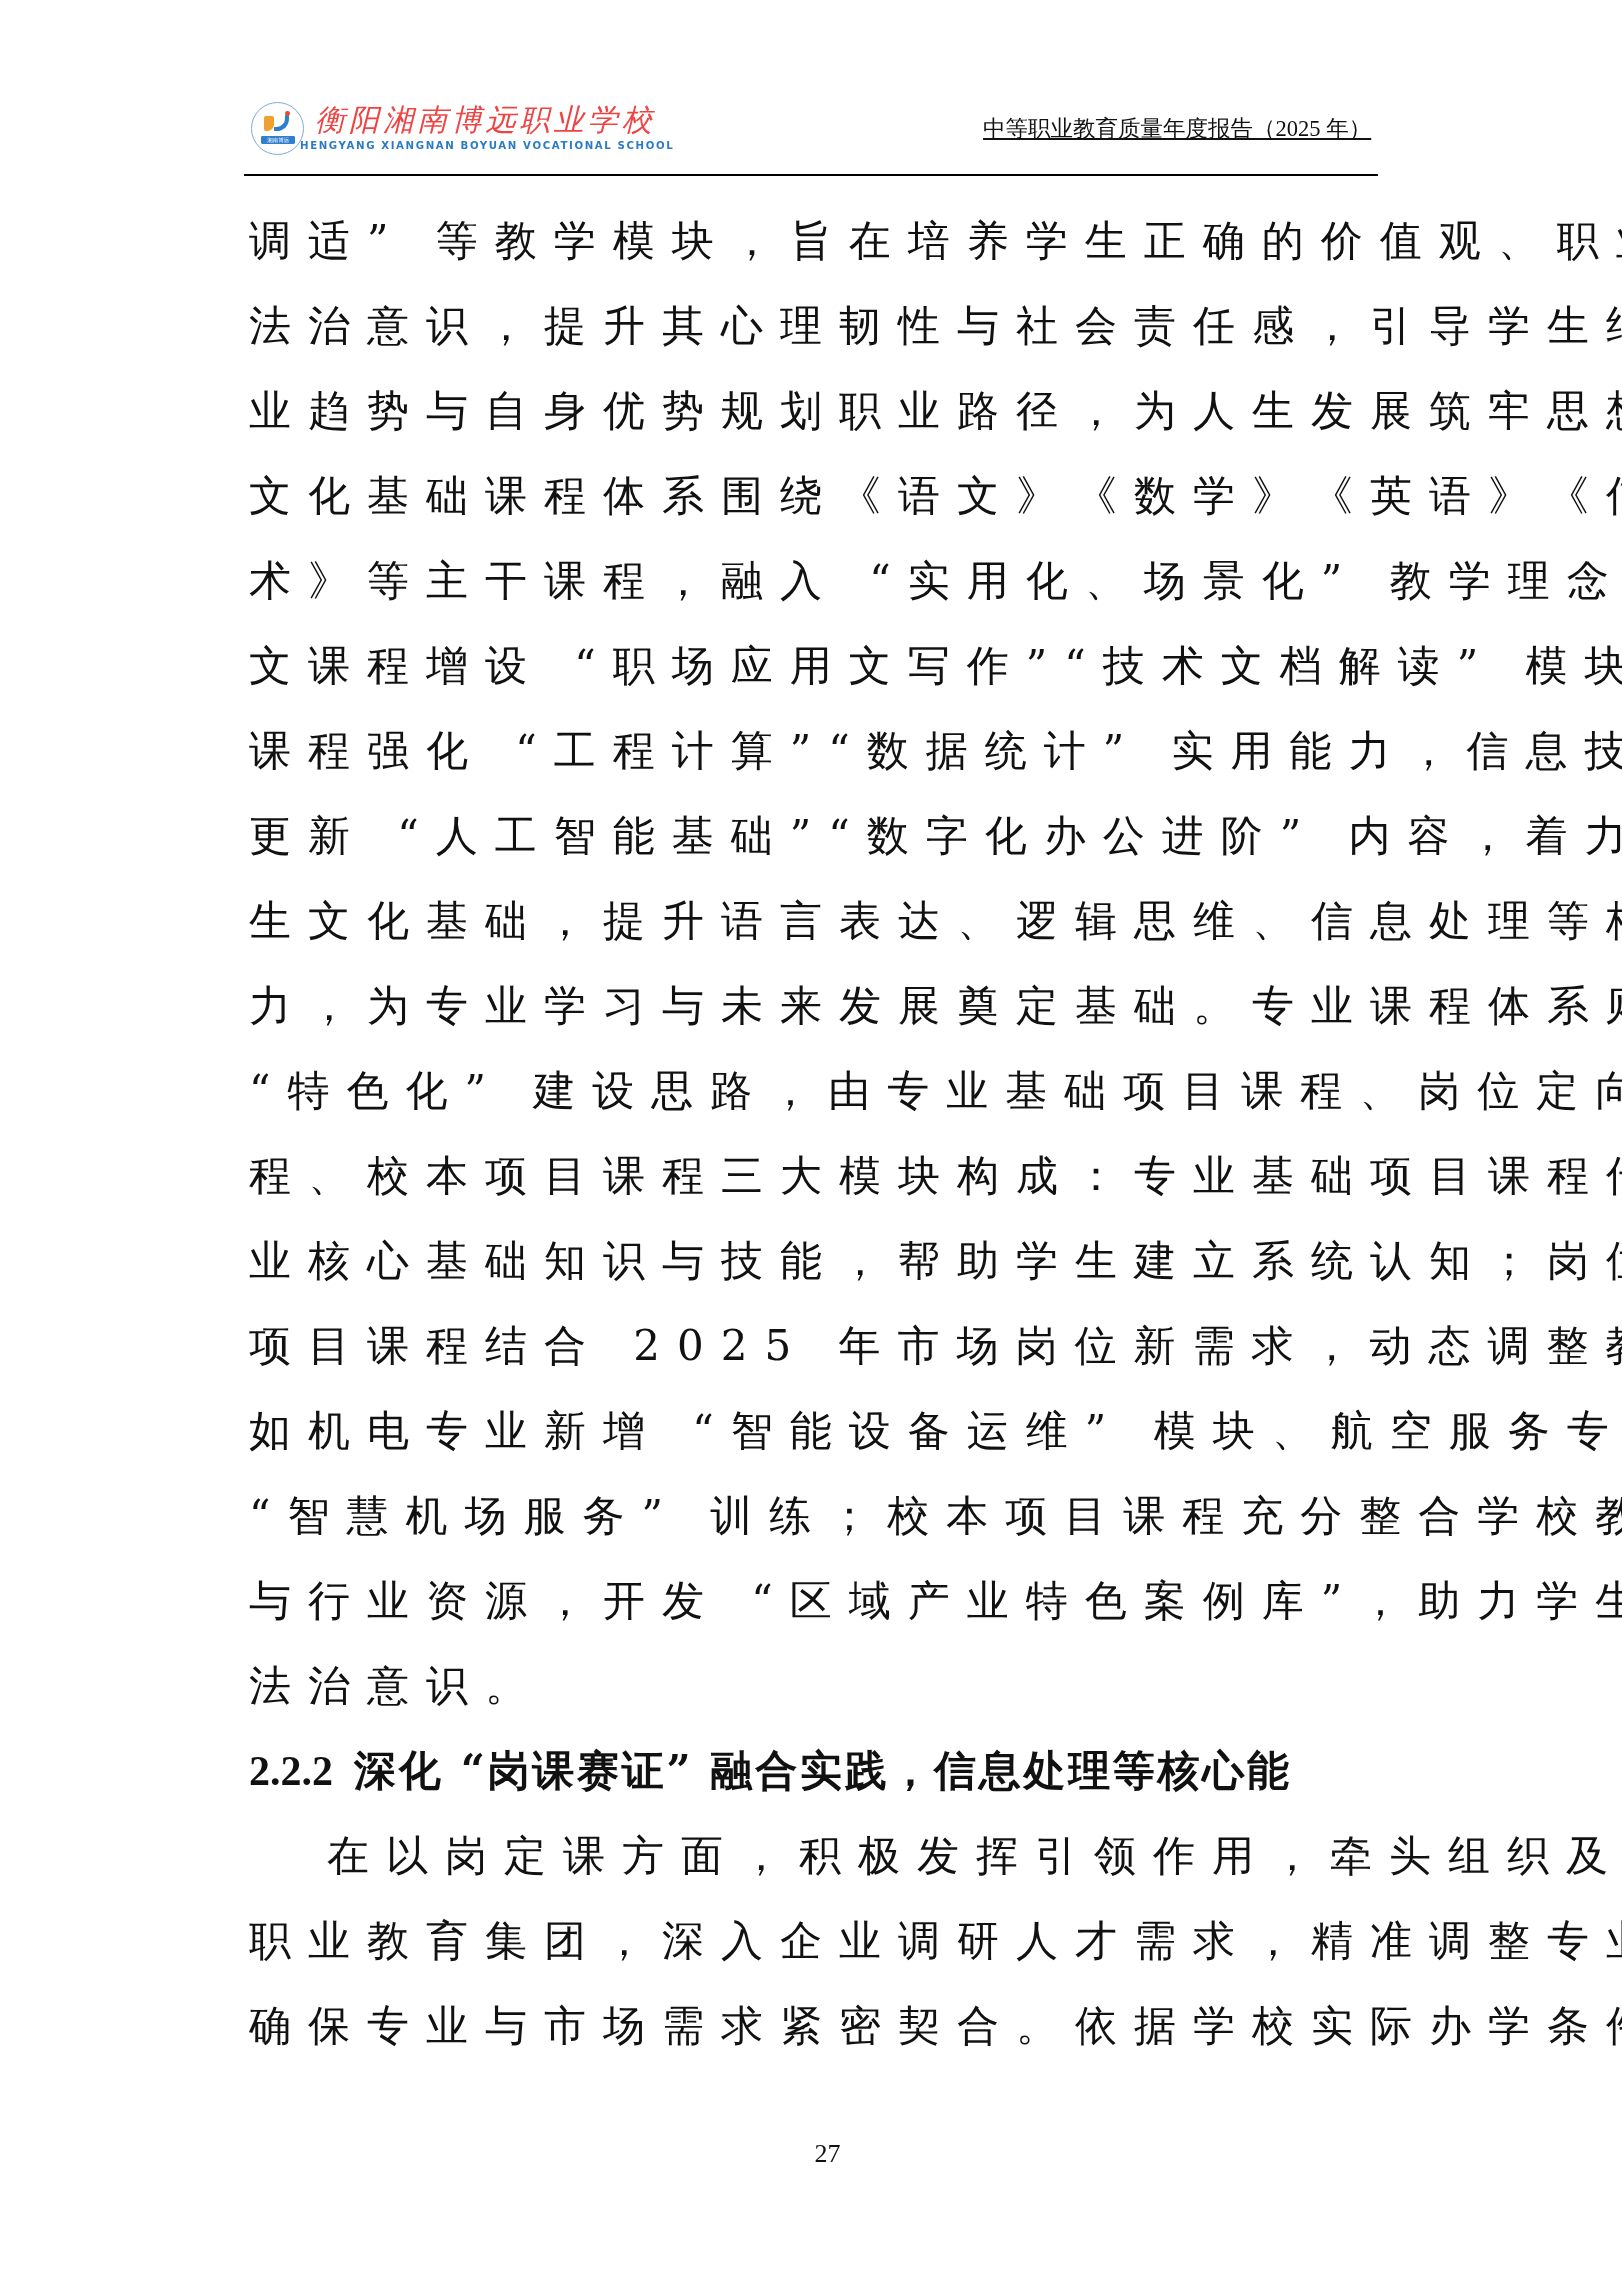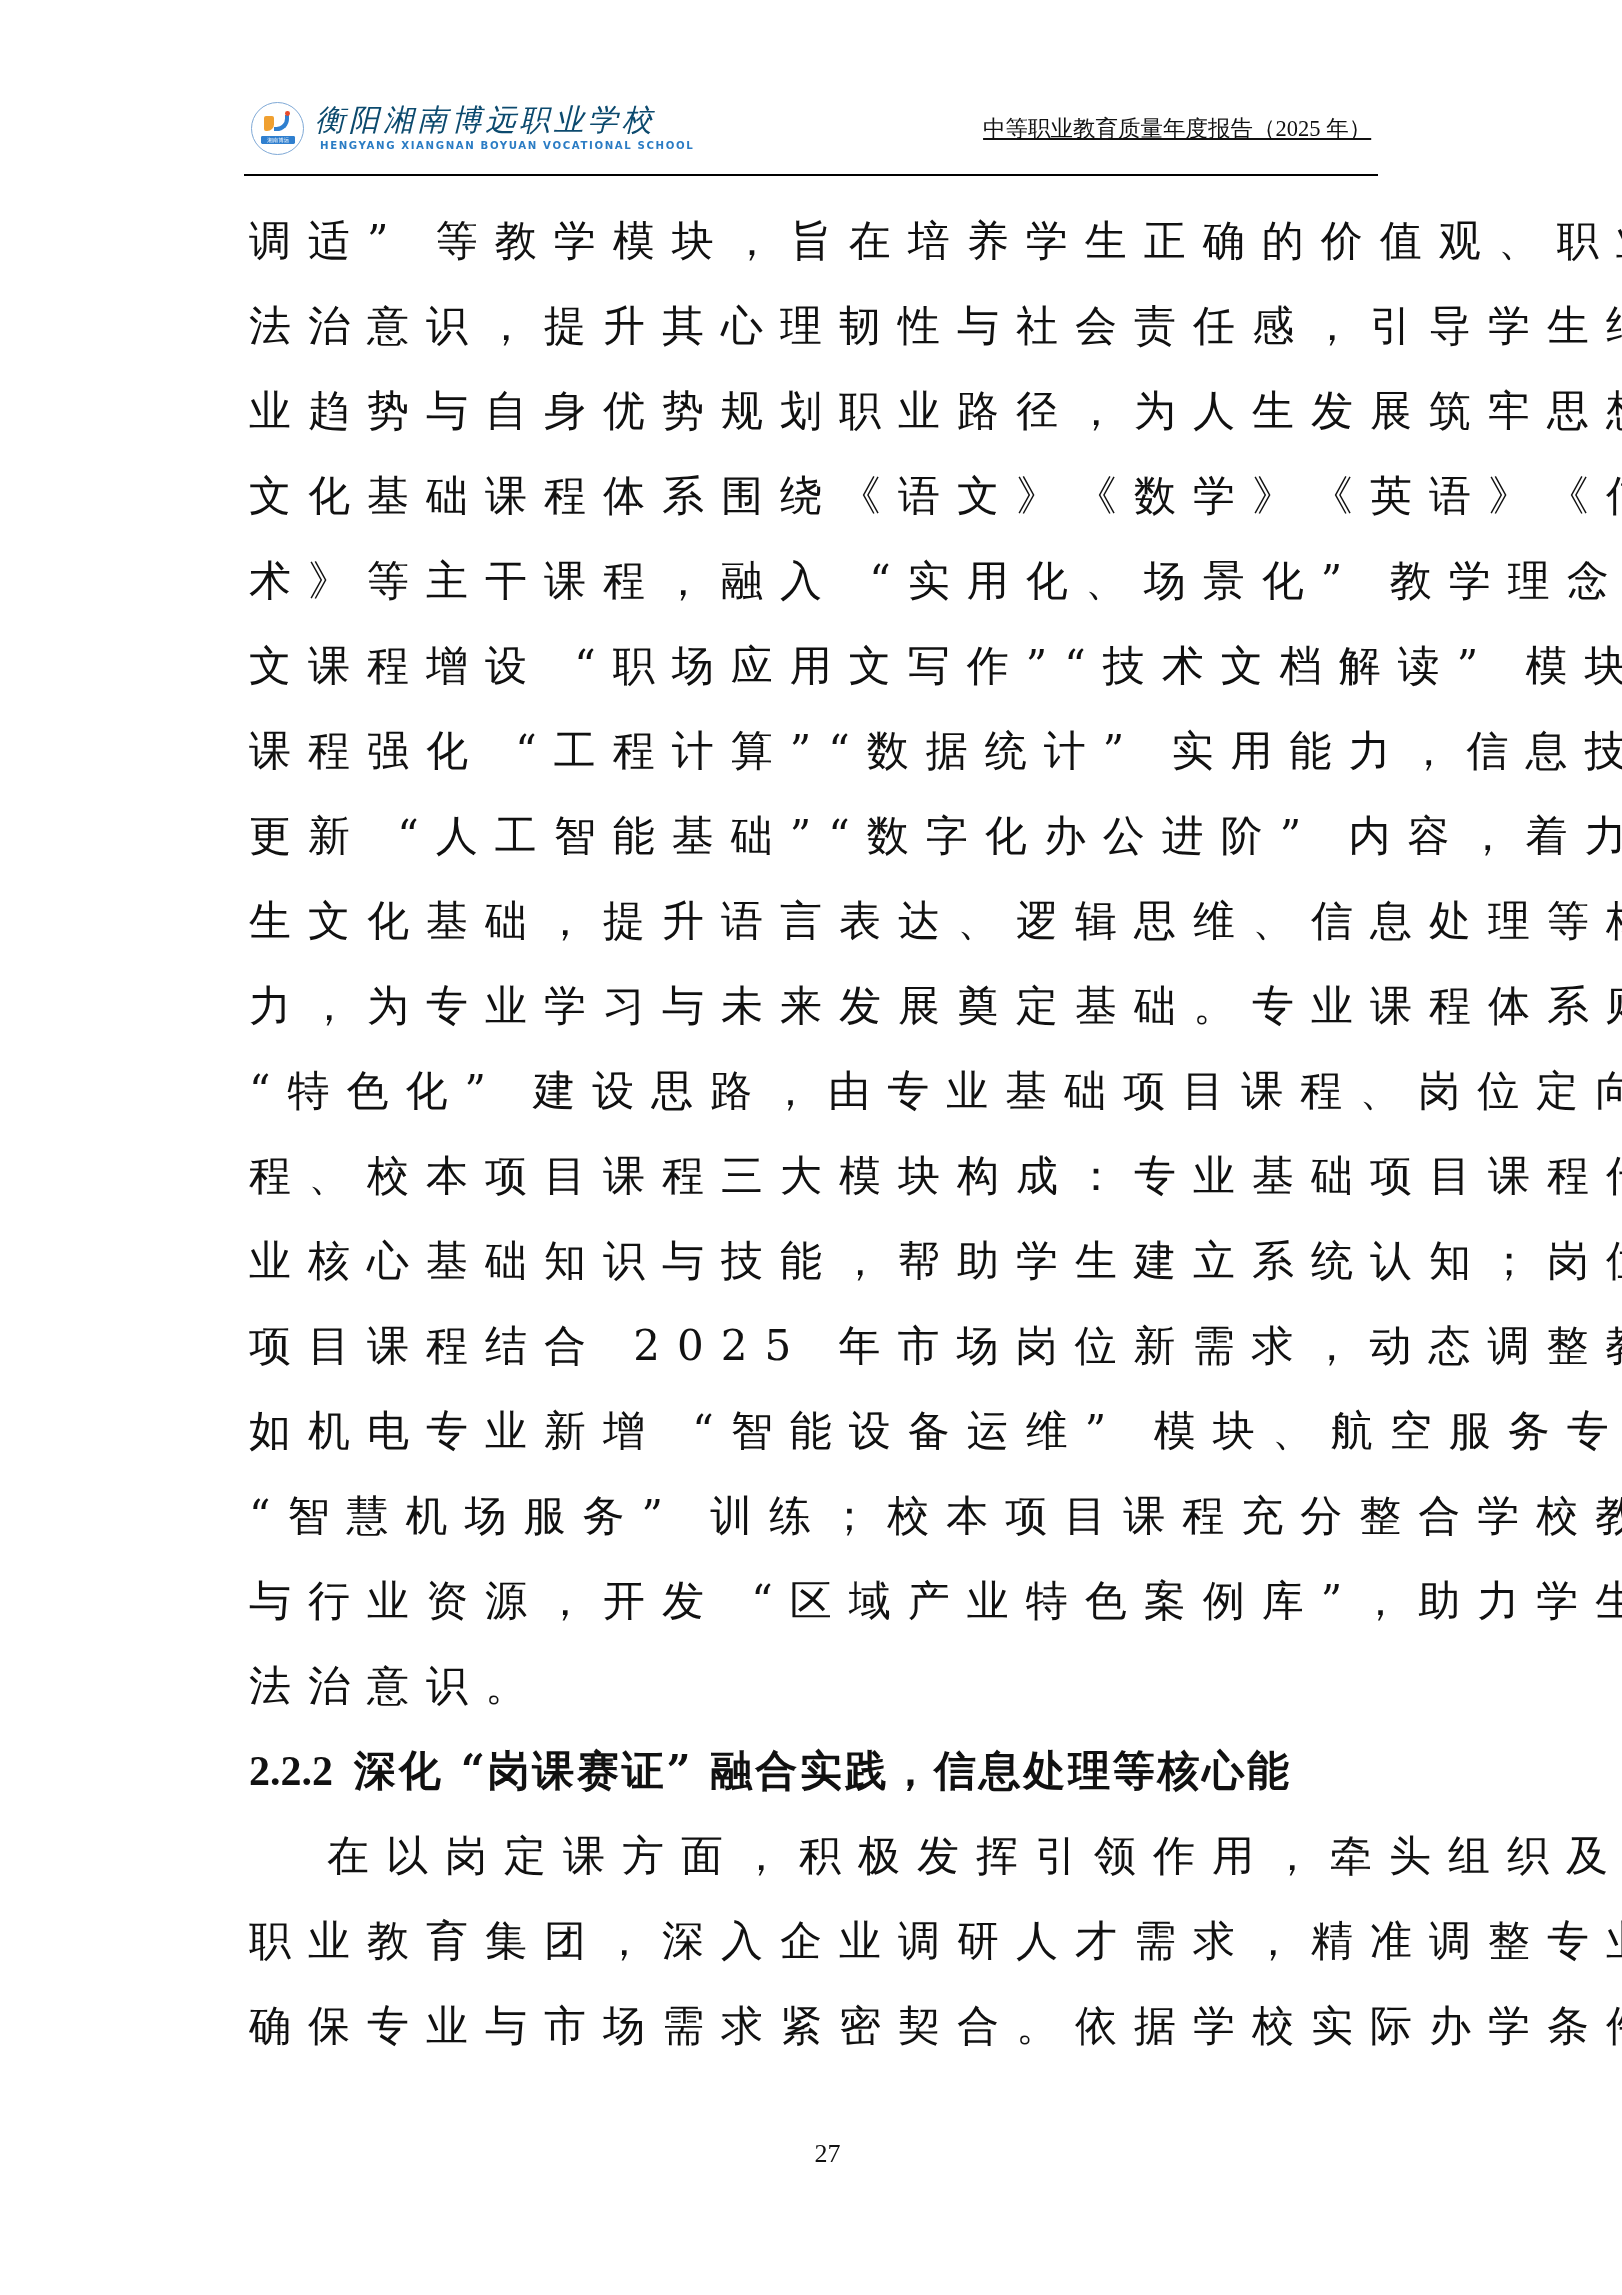--- a/index.html
+++ b/index.html
@@ -67,28 +67,28 @@
       line-height: 8.2px;
       text-align: center;
     }
     .school-cn {
       position: absolute;
       left: 71px;
       top: 5.5px;
       font-family: "DejaVu Serif", serif;
       font-size: 30px;
       font-style: italic;
-      color: #0c4a6e;
+      color: #ef4444;
       letter-spacing: 4.1px;
       line-height: 37px;
       white-space: nowrap;
     }
     .school-en {
       position: absolute;
-      left: 76px;
+      left: 56px;
       top: 45px;
       font-family: "DejaVu Sans", sans-serif;
       font-weight: bold;
       font-size: 10.2px;
       color: #2b7cc4;
       letter-spacing: 1.6px;
       white-space: nowrap;
     }
     .report-title {
       position: absolute;

